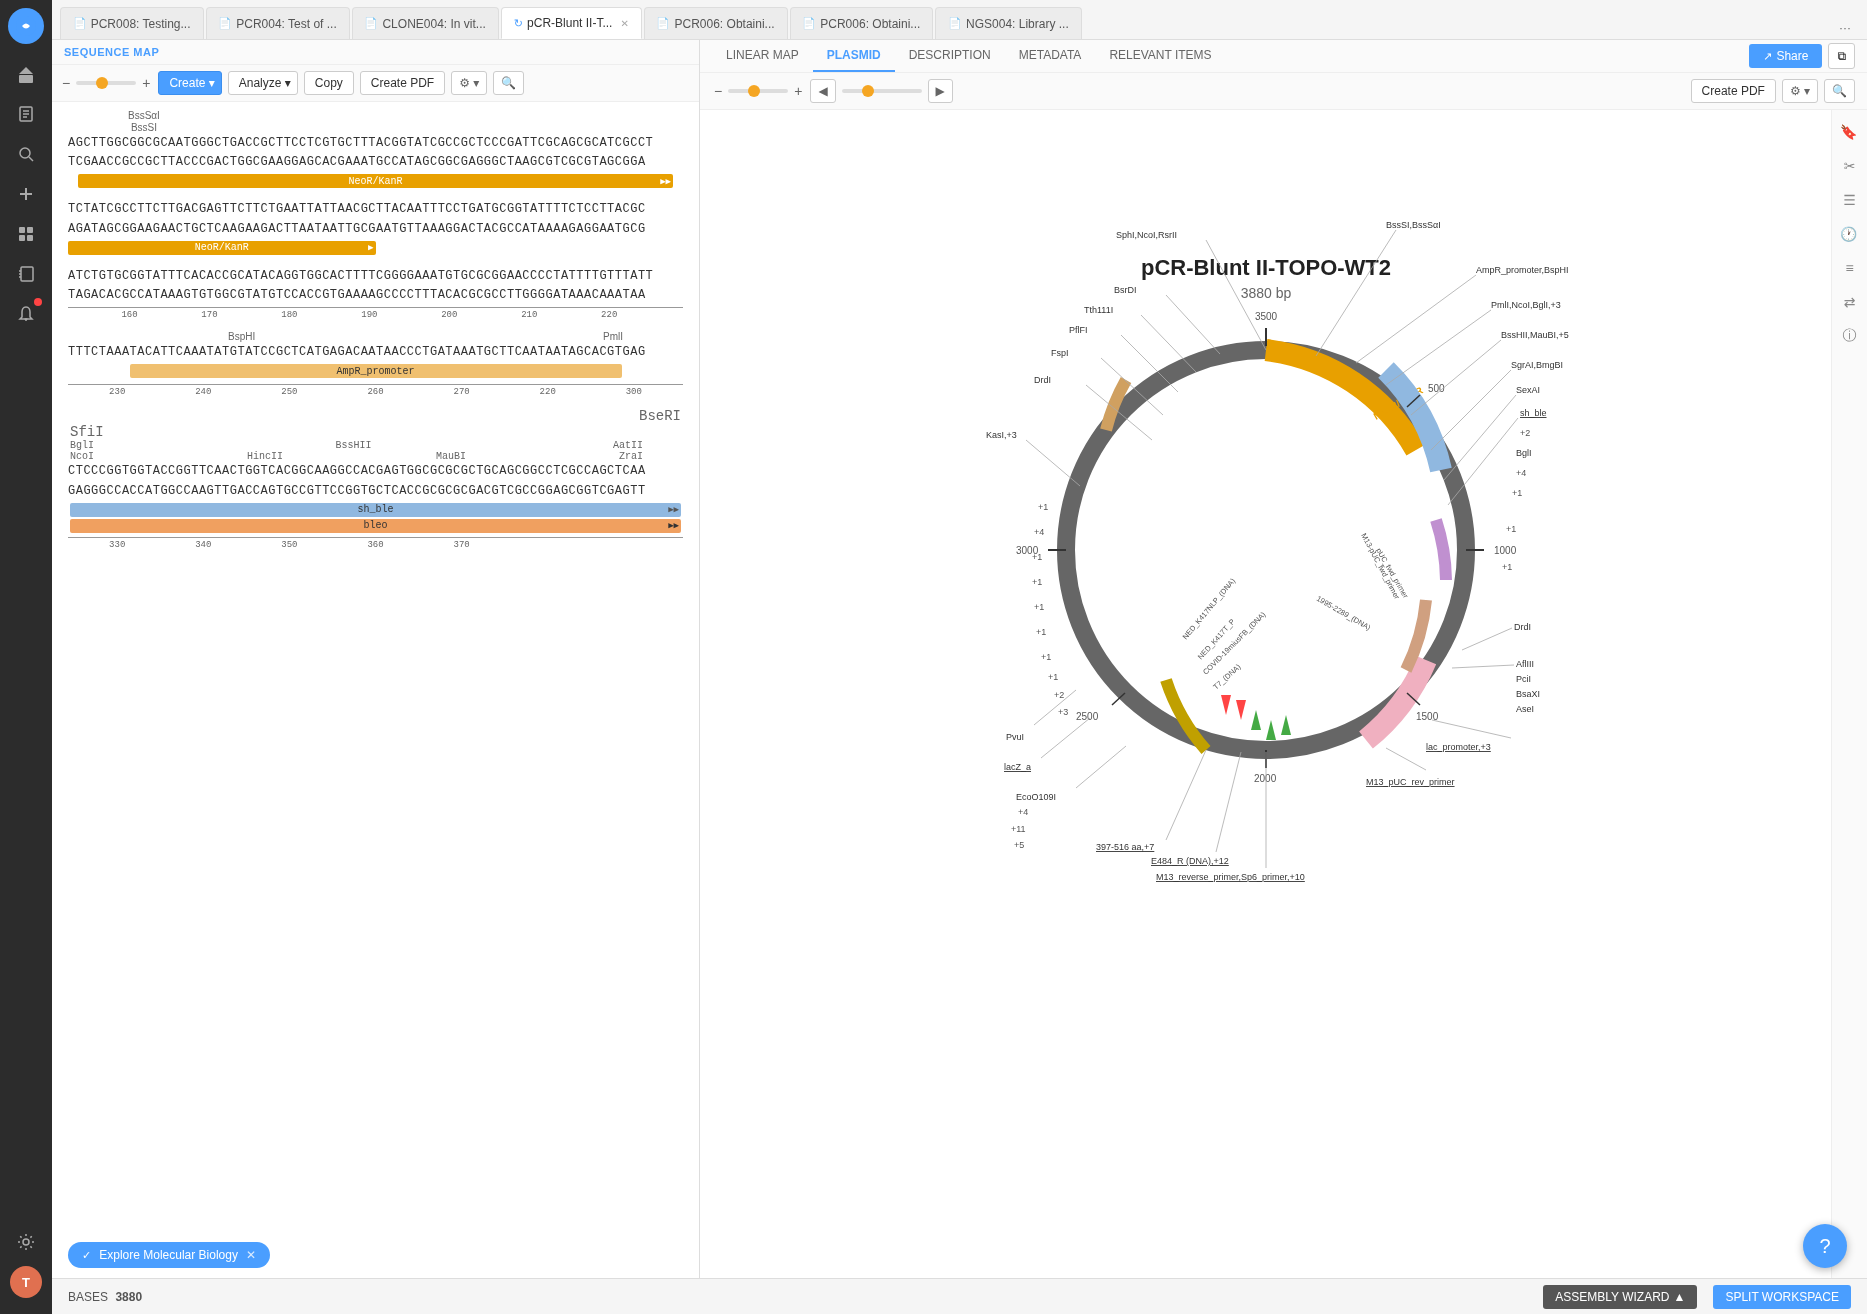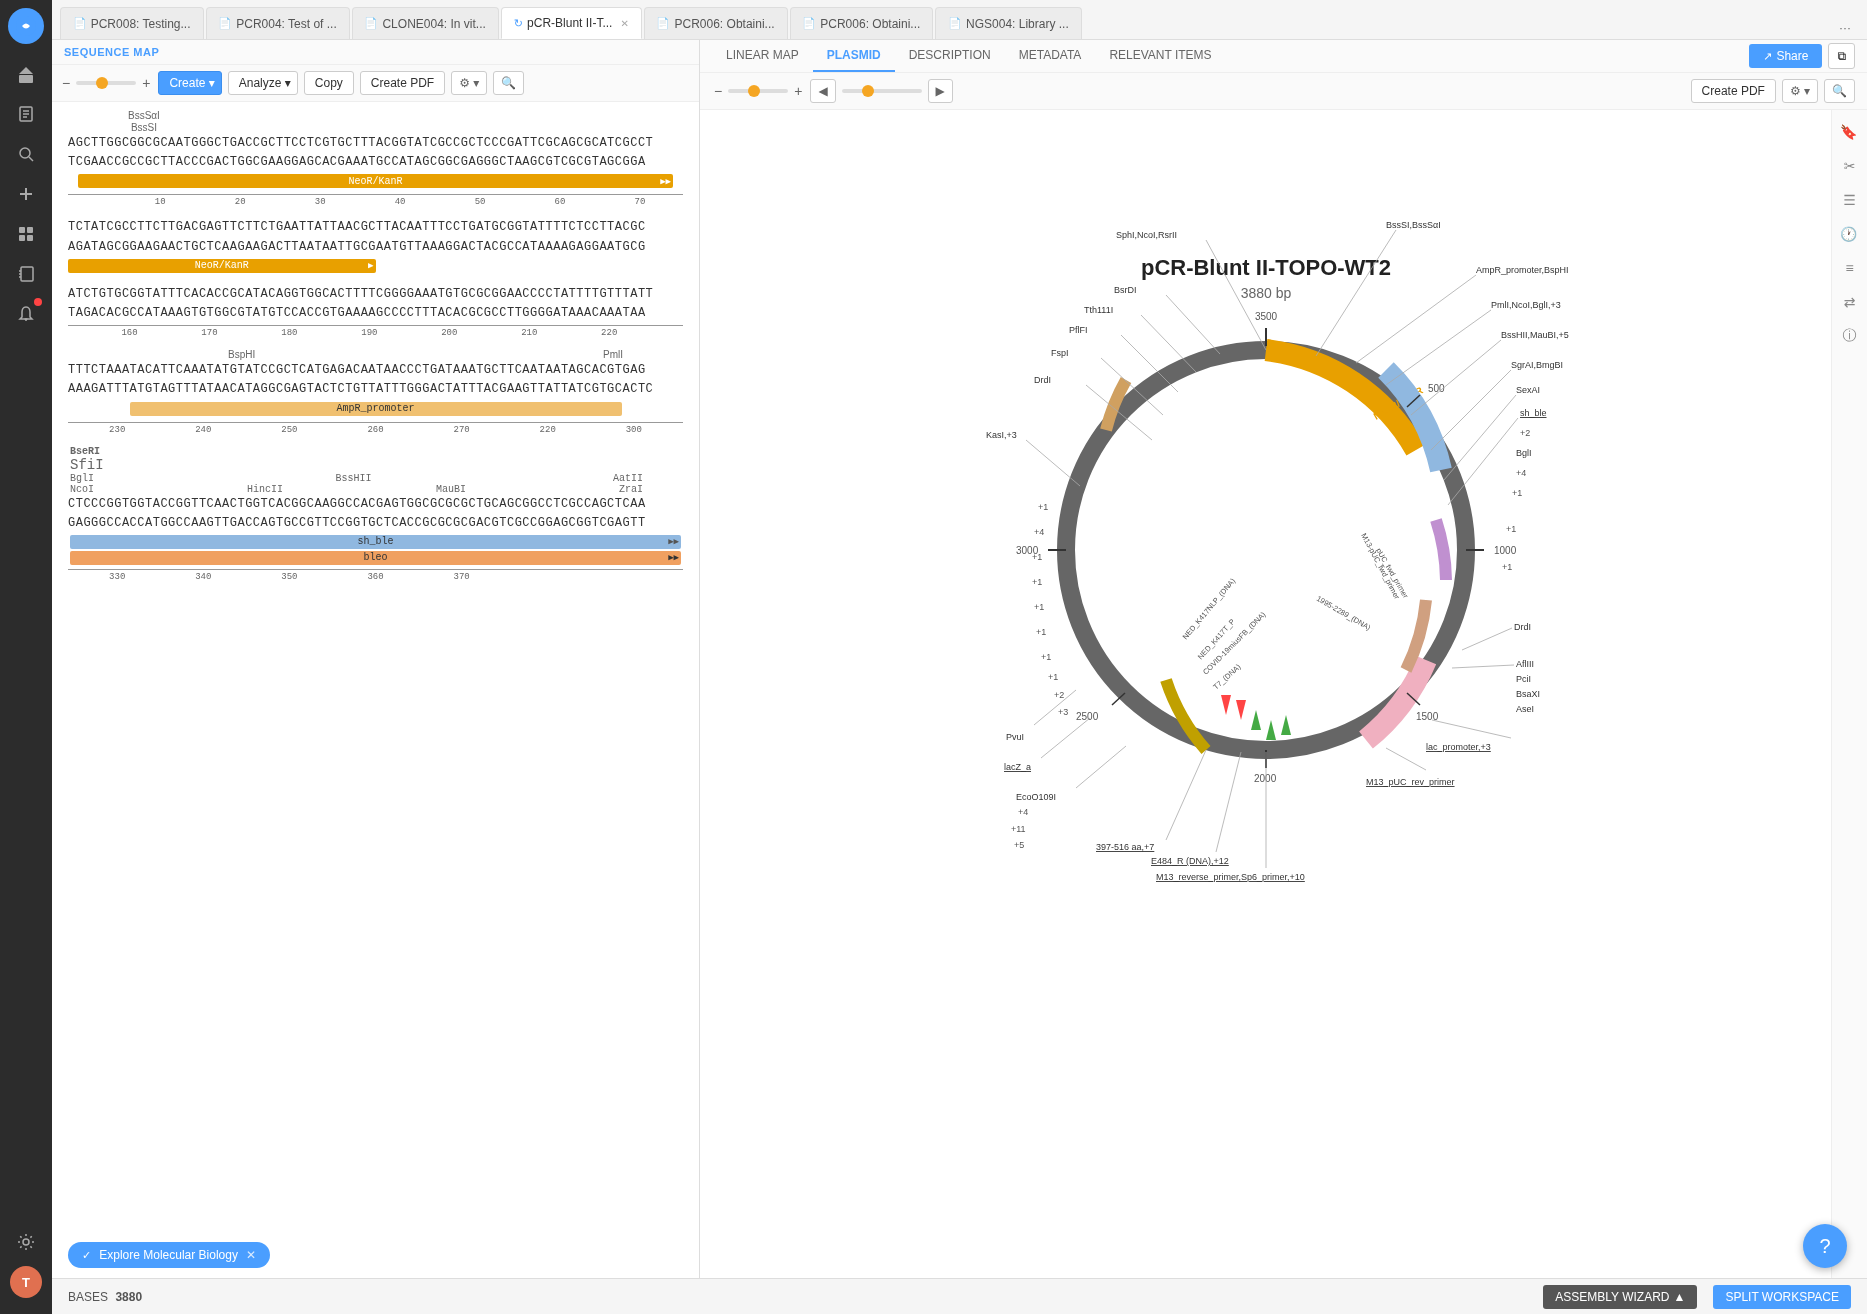--- a/index.html
+++ b/index.html
@@ -505,29 +505,20 @@
           </div>
           <div class="seq-line">AGCTTGGCGGCGCAATGGGCTGACCGCTTCCTCGTGCTTTACGGTATCGCCGCTCCCGATTCGCAGCGCATCGCCT</div>
           <div class="seq-line">TCGAACCGCCGCTTACCCGACTGGCGAAGGAGCACGAAATGCCATAGCGGCGAGGGCTAAGCGTCGCGTAGCGGA</div>
           <div style="position:relative; height:18px; margin:2px 0;">
             <div class="annotation-bar neor" style="width:calc(100% - 20px); margin-left:10px;">
               <span>NeoR/KanR</span>
               <span style="position:absolute;right:2px;font-size:9px;">▶▶</span>
             </div>
           </div>
 
-          <div class="ruler">
-            <span class="ruler-tick" style="left:15%">10</span>
-            <span class="ruler-tick" style="left:28%">20</span>
-            <span class="ruler-tick" style="left:41%">30</span>
-            <span class="ruler-tick" style="left:54%">40</span>
-            <span class="ruler-tick" style="left:67%">50</span>
-            <span class="ruler-tick" style="left:80%">60</span>
-            <span class="ruler-tick" style="left:93%">70</span>
-          </div>
         </div>
 
         <div class="seq-block">
           <div class="seq-line">TCTATCGCCTTCTTGACGAGTTCTTCTGAATTATTAACGCTTACAATTTCCTGATGCGGTATTTTCTCCTTACGC</div>
           <div class="seq-line">AGATAGCGGAAGAACTGCTCAAGAAGACTTAATAATTGCGAATGTTAAAGGACTACGCCATAAAAGAGGAATGCG</div>
           <div style="position:relative; height:18px; margin:2px 0;">
             <div class="annotation-bar neor" style="width:50%; margin-left:0;">
               <span>NeoR/KanR</span>
               <span style="position:absolute;right:2px;font-size:9px;">▶</span>
             </div>
@@ -547,39 +538,38 @@
             <span class="ruler-tick" style="left:88%">220</span>
           </div>
         </div>
 
         <div class="seq-block">
           <div style="display:flex; justify-content:space-between; padding: 0 60px 0 160px;">
             <div class="enzyme-label">BspHI</div>
             <div class="enzyme-label">PmlI</div>
           </div>
           <div class="seq-line">TTTCTAAATACATTCAAATATGTATCCGCTCATGAGACAATAACCCTGATAAATGCTTCAATAATAGCACGTGAG</div>
-          <div class="seq-line">AAAGATTTATGTAGTTTATAACATAGGCGAGTACTCTGTTATTTGGGACTATTTACGAAGTTATTATCGTGCACTC</div>
           <div style="position:relative; height:18px; margin:2px 0;">
             <div class="annotation-bar ampr" style="width:80%; margin:0 auto;">
               <span>AmpR_promoter</span>
             </div>
           </div>
           <div class="ruler">
             <span class="ruler-tick" style="left:8%">230</span>
             <span class="ruler-tick" style="left:22%">240</span>
             <span class="ruler-tick" style="left:36%">250</span>
             <span class="ruler-tick" style="left:50%">260</span>
             <span class="ruler-tick" style="left:64%">270</span>
             <span class="ruler-tick" style="left:78%">220</span>
             <span class="ruler-tick" style="left:92%">300</span>
           </div>
         </div>
 
         <div class="seq-block">
-          <div style="display:flex; justify-content:flex-start; font-size:10px; color:#666; padding:0 2px;font-weight:bold;">
+          <div style="display:flex; justify-content:flex-end; font-size:14px; color:#666; padding:0 2px;">
             <span>BseRI</span>
           </div>
           <div style="display:flex; justify-content:space-between; font-size:14px; color:#666; padding:0 2px;">
             <span>SfiI</span>
           </div>
           <div style="display:flex; justify-content:space-between; font-size:10px; color:#666; padding:0 40px 0 2px;">
             <span>BglI</span>
             <span>BssHII</span>
             <span>AatII</span>
           </div>

